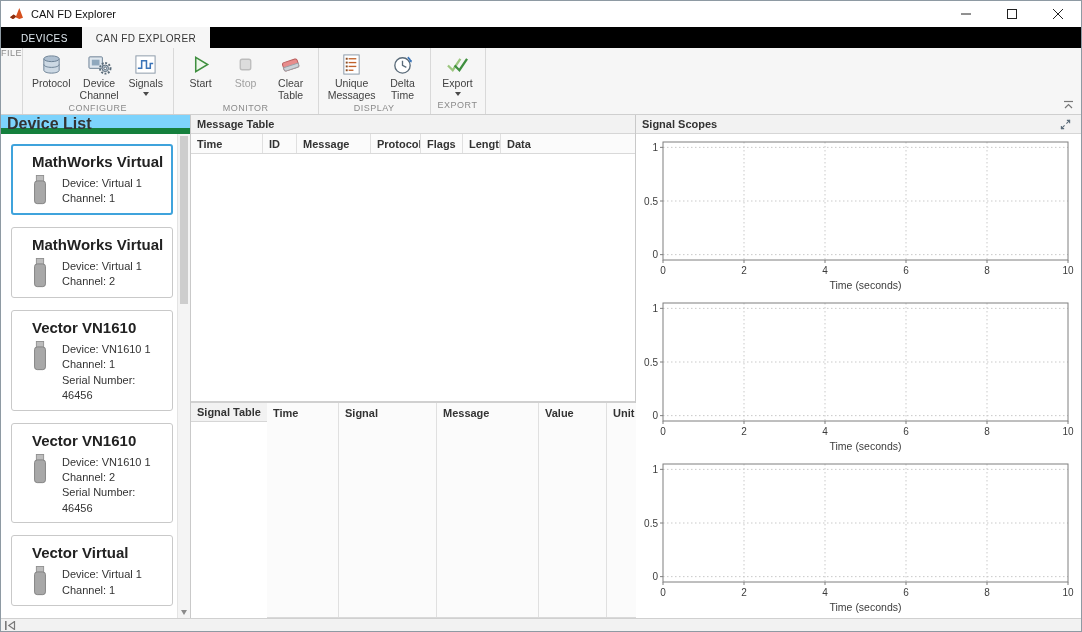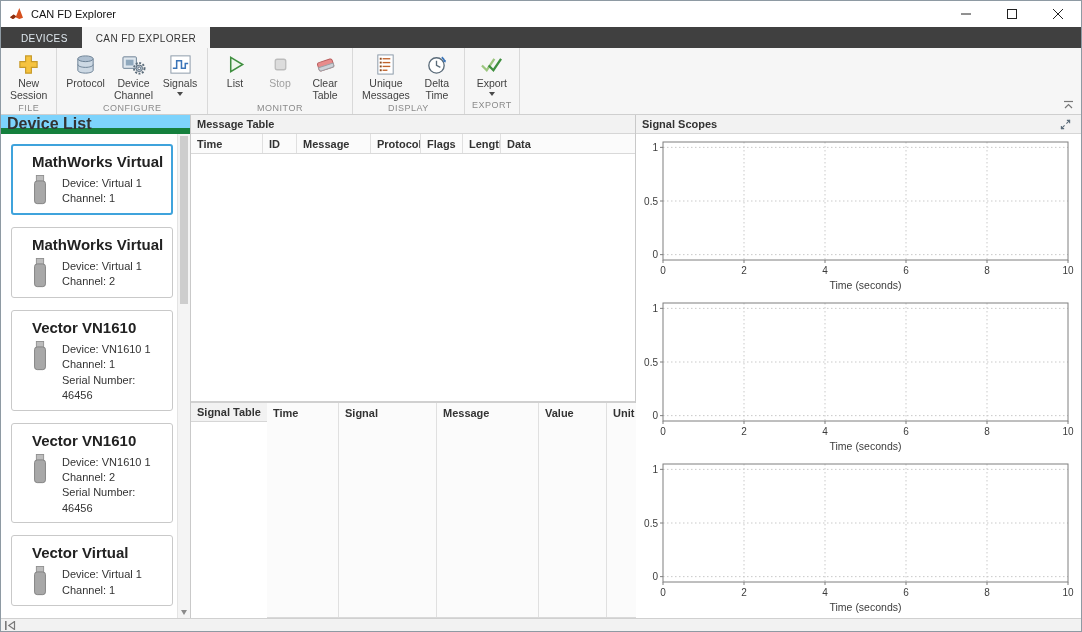--- a/index.html
+++ b/index.html
@@ -8,21 +8,21 @@
 
   .window { width:1082px; height:632px; border:1px solid #8e9aa3; display:flex; flex-direction:column; overflow:hidden; background:#fff; }
 
   
   .titlebar { height:26px; flex:none; display:flex; align-items:center; background:#fff; padding-left:8px; }
   .titlebar .title { font-size:11px; color:#111; margin-left:7px; }
   .win-controls { margin-left:auto; display:flex; height:100%; }
   .win-btn { width:46px; height:100%; display:flex; align-items:center; justify-content:center; cursor:default; }
 
   
-  .tabbar { height:21px; flex:none; background:#404040; display:flex; align-items:stretch; padding-left:6px; }
+  .tabbar { height:21px; flex:none; background:#000000; display:flex; align-items:stretch; padding-left:6px; }
   .tab { padding:4px 14px 3px; font-size:10px; letter-spacing:.4px; color:#dfe8ef; display:flex; align-items:center; }
   .tab.active { background:#f6f6f6; color:#333; }
 
   
   .toolstrip { height:67px; flex:none; background:#f6f6f6; border-bottom:1px solid #cfcfcf; display:flex; position:relative; }
   .ts-section { display:flex; flex-direction:column; border-right:1px solid #d9d9d9; }
   .ts-buttons { display:flex; flex:1; padding:3px 6px 0; gap:3px; align-items:flex-start; }
   .ts-btn { display:flex; flex-direction:column; align-items:center; min-width:42px; padding:1px 3px; }
   .ts-btn .icon { height:25px; display:flex; align-items:center; justify-content:center; }
   .ts-label { font-size:10.5px; color:#424242; text-align:center; white-space:pre-line; line-height:1.12; margin-top:1px; }
@@ -98,31 +98,20 @@
   </div>
 
   <div class="tabbar">
     <div class="tab">DEVICES</div>
     <div class="tab active">CAN FD EXPLORER</div>
   </div>
 
   <div class="toolstrip">
 
     <div class="ts-section">
-      <div class="ts-buttons">
-        <div class="ts-btn">
-          <span class="icon">
-            <svg width="23" height="23" viewBox="0 0 24 24">
-                <path d="M9 3h6v6h6v6h-6v6H9v-6H3V9h6z" fill="#f6c33f" stroke="#c79a28" stroke-width="1.2"></path>
-              </svg>
-          </span>
-          <span class="ts-label">New
-Session</span>
-        </div>
-      </div>
       <div class="ts-sec-label">FILE</div>
     </div>
 
     <div class="ts-section">
       <div class="ts-buttons">
         <div class="ts-btn">
           <span class="icon">
             <svg width="23" height="23" viewBox="0 0 24 24">
                 <path d="M4 6v12c0 1.7 3.6 3 8 3s8-1.3 8-3V6" fill="#cdd9e4" stroke="#6b7f93"></path>
                 <path d="M4 12c0 1.7 3.6 3 8 3s8-1.3 8-3" fill="none" stroke="#6b7f93"></path>
@@ -159,21 +148,21 @@
     </div>
 
     <div class="ts-section">
       <div class="ts-buttons">
         <div class="ts-btn">
           <span class="icon">
             <svg width="21" height="21" viewBox="0 0 22 22">
                 <polygon points="6,3.5 18.5,11 6,18.5" fill="#eef7ec" stroke="#3f8f3f" stroke-width="1.6"></polygon>
               </svg>
           </span>
-          <span class="ts-label">List</span>
+          <span class="ts-label">Start</span>
         </div>
         <div class="ts-btn disabled">
           <span class="icon">
             <svg width="21" height="21" viewBox="0 0 22 22">
                 <rect x="5.5" y="5.5" width="11" height="11" rx="2" fill="#dcdcdc" stroke="#bcbcbc" stroke-width="1.4"></rect>
               </svg>
           </span>
           <span class="ts-label">Stop</span>
         </div>
         <div class="ts-btn">

